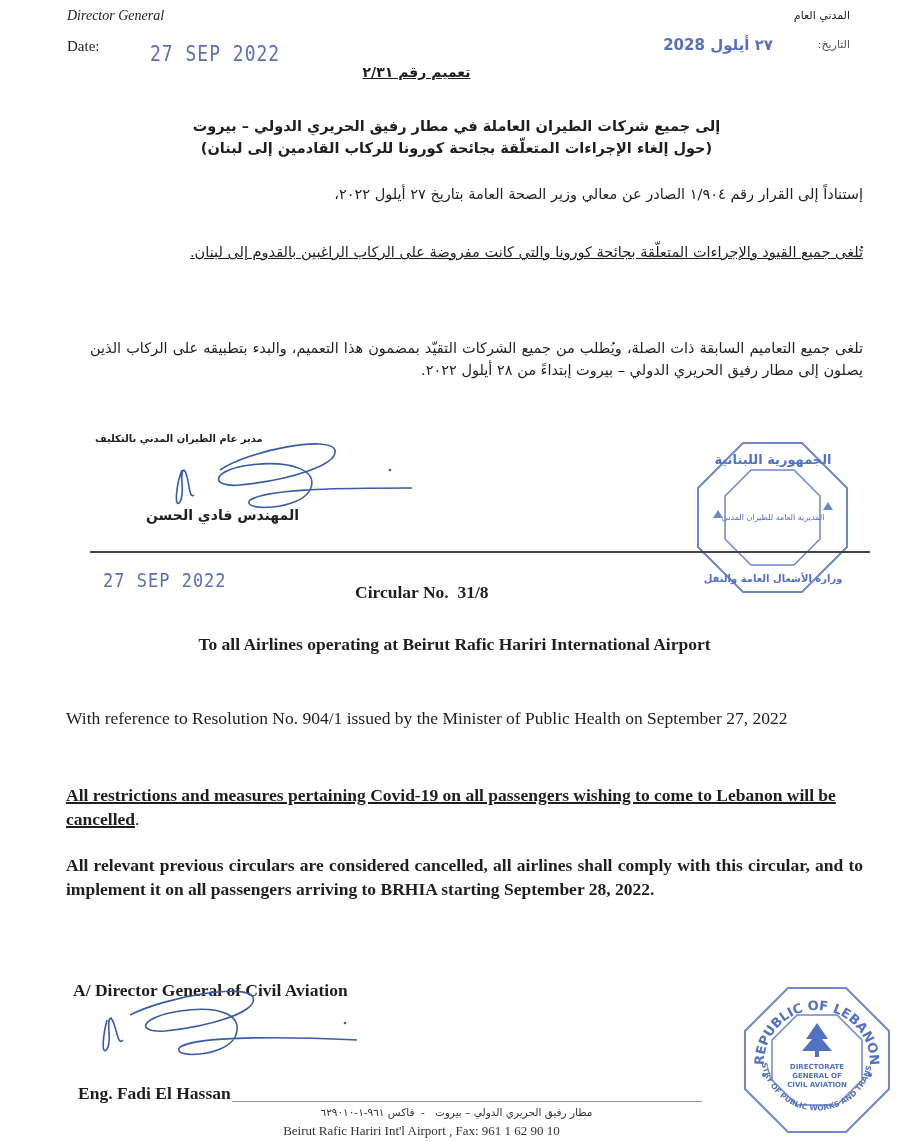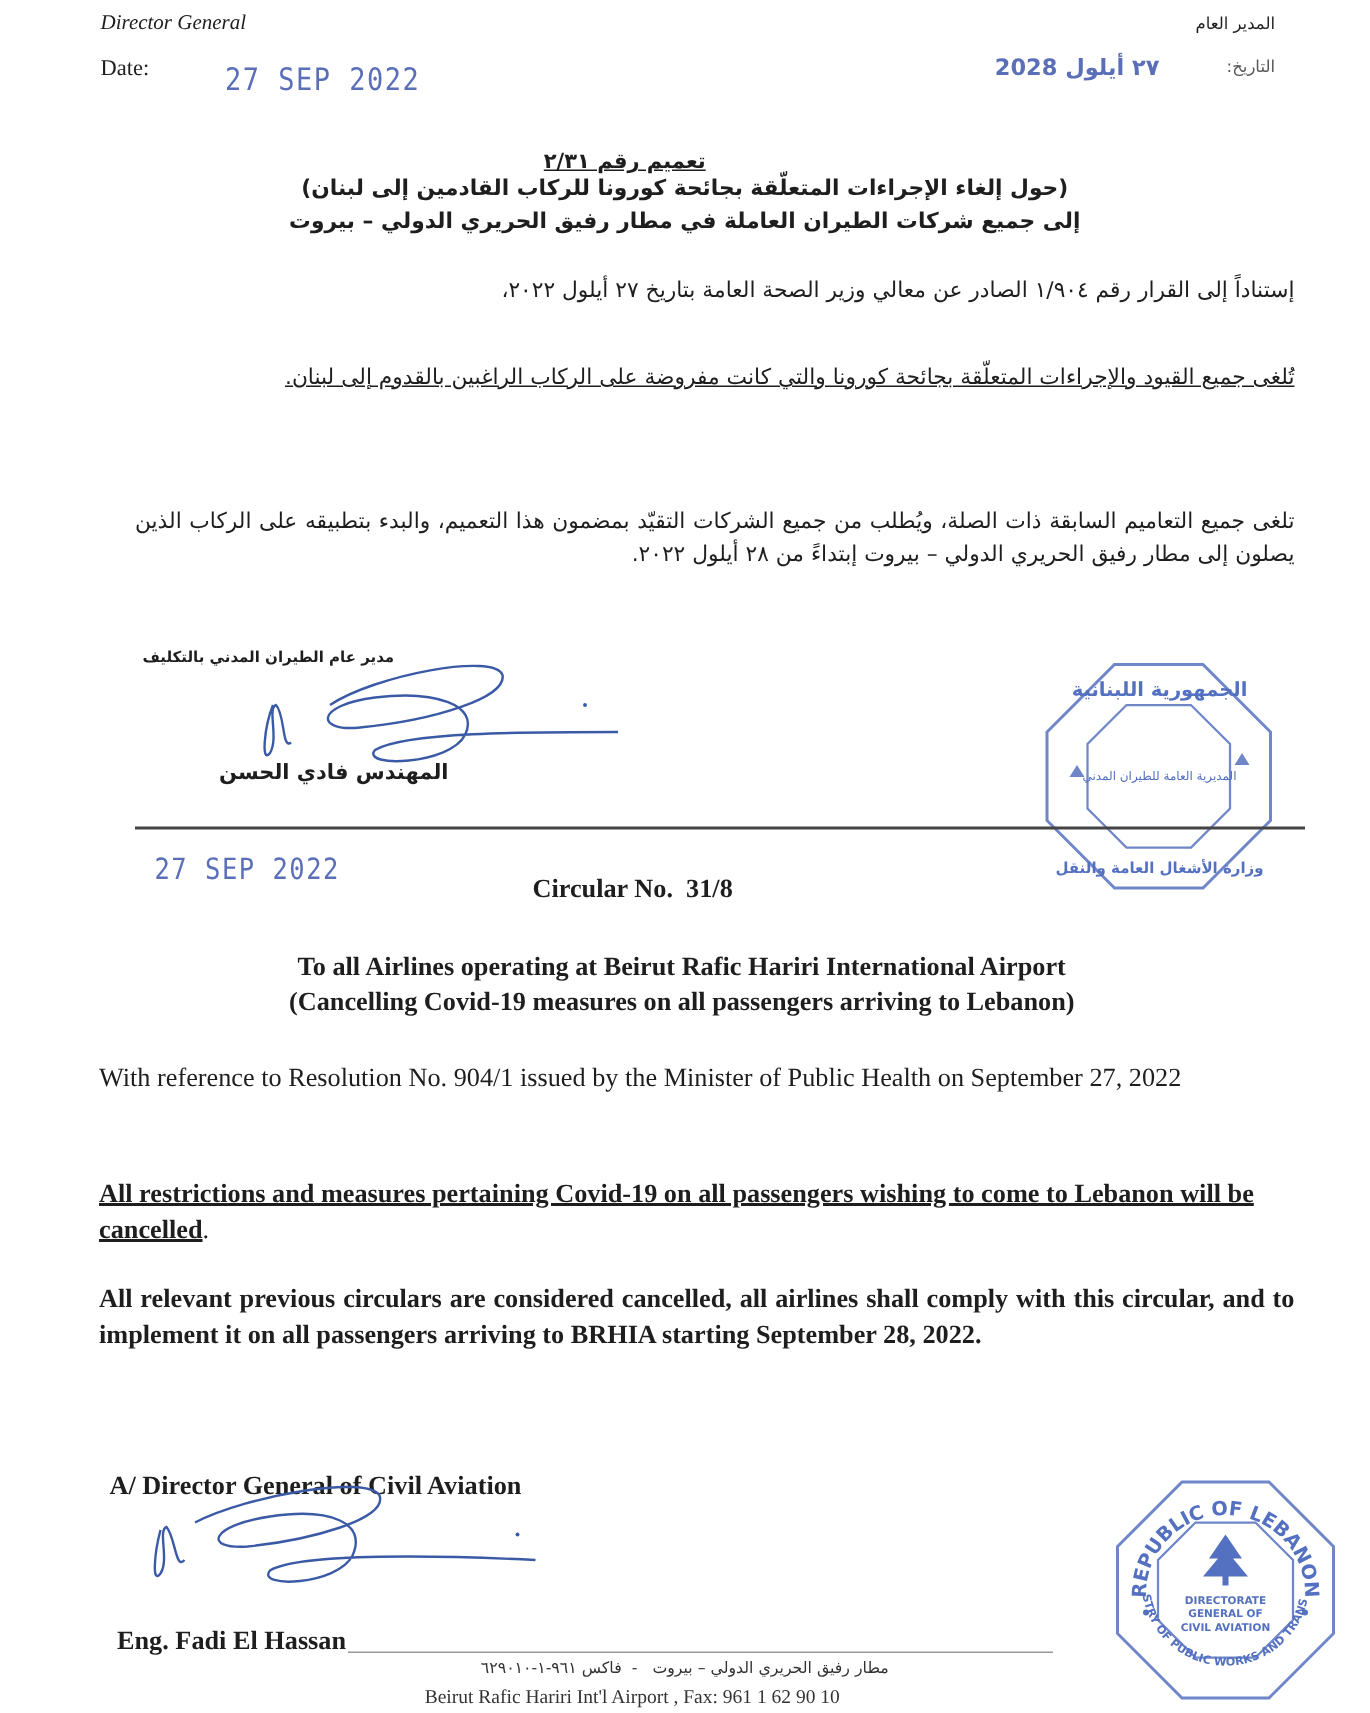--- a/index.html
+++ b/index.html
@@ -6,21 +6,21 @@
     body { width: 913px; height: 1142px; position: relative; overflow: hidden; font-family: "Liberation Serif", serif; color: #1e1e1e; }
     .abs { position: absolute; }
     .ar { direction: rtl; font-family: "DejaVu Sans", sans-serif; }
     .stamp-blue { color: #5b6fb8; font-family: "DejaVu Sans Mono", monospace; letter-spacing: 1px; }
     .hdr-dg { left: 67px; top: 8px; font-style: italic; font-size: 14px; }
     .hdr-date { left: 67px; top: 38px; font-size: 15px; }
     .stamp-date-en { left: 150px; top: 43px; font-size: 18px; transform: scaleY(1.15); }
     .hdr-ar-dg { right: 63px; top: 9px; font-size: 11px; }
     .hdr-ar-date { right: 63px; top: 38px; font-size: 11px; color: #555; }
     .stamp-date-ar { right: 140px; top: 36px; font-size: 15px; direction: rtl; font-family: "DejaVu Sans", sans-serif; font-weight: bold; }
-    .circ-ar { left: 0; width: 833px; top: 64px; text-align: center; font-size: 14px; font-weight: bold; margin-top: 36px; }
+    .circ-ar { left: 0; width: 833px; top: 64px; text-align: center; font-size: 14px; font-weight: bold; }
     .circ-ar span { text-decoration: underline; }
     .to-ar { left: 0; width: 913px; top: 115px; text-align: center; font-size: 14.5px; font-weight: bold; line-height: 22px; }
     .ref-ar { right: 50px; top: 186px; font-size: 14.5px; }
     .rest-ar { right: 50px; left: 90px; top: 237px; font-size: 14.5px; line-height: 30px; text-decoration: underline; text-align: right; }
     .prev-ar { right: 50px; left: 90px; top: 337px; font-size: 14.5px; line-height: 22px; text-align: justify; text-align-last: right; }
     .sig-ar-title { left: 95px; top: 433px; font-size: 10px; font-weight: bold; }
     .sig-ar-name { left: 146px; top: 507px; font-size: 14px; font-weight: bold; }
     .sep-line { left: 90px; top: 551px; width: 780px; height: 2px; background: #444; }
     .stamp-date-en2 { left: 103px; top: 570px; font-size: 17px; transform: scaleY(1.15); }
     .circ-en { left: 355px; top: 582px; font-size: 17.5px; font-weight: bold; }
@@ -36,28 +36,28 @@
     .footer-en { left: 0; width: 843px; top: 1123px; text-align: center; font-size: 13px; color: #333; }
     svg.sig, svg.seal { position: absolute; overflow: visible; }
     .seal-text { fill: #5470c0; font-family: "DejaVu Sans", sans-serif; font-weight: bold; }
   </style>
 </head>
 <body>
 
 <div class="abs hdr-dg">Director General</div>
 <div class="abs hdr-date">Date:</div>
 <div class="abs stamp-blue stamp-date-en">27 SEP 2022</div>
-<div class="abs ar hdr-ar-dg">المدير العام</div>
+<div class="abs ar hdr-ar-dg">المدني العام</div>
 <div class="abs ar hdr-ar-date">التاريخ:</div>
 <div class="abs stamp-blue stamp-date-ar">٢٧ أيلول 2028</div>
 
 <div class="abs ar circ-ar"><span>تعميم رقم ٢/٣١</span></div>
 <div class="abs ar to-ar">
+  <div>إلى جميع شركات الطيران العاملة في مطار رفيق الحريري الدولي – بيروت</div>
   <div>(حول إلغاء الإجراءات المتعلّقة بجائحة كورونا للركاب القادمين إلى لبنان)</div>
-  <div>إلى جميع شركات الطيران العاملة في مطار رفيق الحريري الدولي – بيروت</div>
 </div>
 <div class="abs ar ref-ar">إستناداً إلى القرار رقم ١/٩٠٤ الصادر عن معالي وزير الصحة العامة بتاريخ ٢٧ أيلول ٢٠٢٢،</div>
 <div class="abs ar rest-ar">تُلغى جميع القيود والإجراءات المتعلّقة بجائحة كورونا والتي كانت مفروضة على الركاب الراغبين بالقدوم إلى لبنان.</div>
 <div class="abs ar prev-ar">تلغى جميع التعاميم السابقة ذات الصلة، ويُطلب من جميع الشركات التقيّد بمضمون هذا التعميم، والبدء بتطبيقه على الركاب الذين يصلون إلى مطار رفيق الحريري الدولي – بيروت إبتداءً من ٢٨ أيلول ٢٠٢٢.</div>
 
 <div class="abs ar sig-ar-title">مدير عام الطيران المدني بالتكليف</div>
 <div class="abs ar sig-ar-name">المهندس فادي الحسن</div>
 
 <svg class="sig" style="left:160px; top:440px;" width="260" height="80" viewBox="0 0 260 80">
   <path d="M22 30 C16 45, 14 70, 20 62 C26 52, 18 32, 24 30 C30 36, 28 60, 34 55" fill="none" stroke="#3b5aa6" stroke-width="1.6"></path>
@@ -74,21 +74,20 @@
   <path d="M18 78 l5 -8 l5 8 z" fill="#6f86c8"></path>
   <path d="M128 70 l5 -8 l5 8 z" fill="#6f86c8"></path>
 </svg>
 
 <div class="abs sep-line"></div>
 
 <div class="abs stamp-blue stamp-date-en2">27 SEP 2022</div>
 <div class="abs circ-en" style="white-space:pre">Circular No.  31/8</div>
 <div class="abs to-en">
   <div>To all Airlines operating at Beirut Rafic Hariri International Airport</div>
-  <div>(Cancelling Covid-19 measures on all passengers arriving to Lebanon)</div>
 </div>
 <div class="abs ref-en">With reference to Resolution No. 904/1 issued by the Minister of Public Health on September 27, 2022</div>
 <div class="abs rest-en"><u>All restrictions and measures pertaining Covid-19 on all passengers wishing to come to Lebanon will be cancelled</u><span style="font-weight:normal">.</span></div>
 <div class="abs prev-en">All relevant previous circulars are considered cancelled, all airlines shall comply with this circular, and to implement it on all passengers arriving to BRHIA starting September 28, 2022.</div>
 
 <div class="abs sig-en-title">A/ Director General of Civil Aviation</div>
 <div class="abs sig-en-name">Eng. Fadi El Hassan</div>
 
 <svg class="sig" style="left:95px; top:985px;" width="270" height="80" viewBox="0 0 270 80">
   <path d="M12 35 C8 50, 6 72, 12 64 C18 55, 10 35, 16 33 C22 40, 22 62, 28 55" fill="none" stroke="#3b5aa6" stroke-width="1.6"></path>

